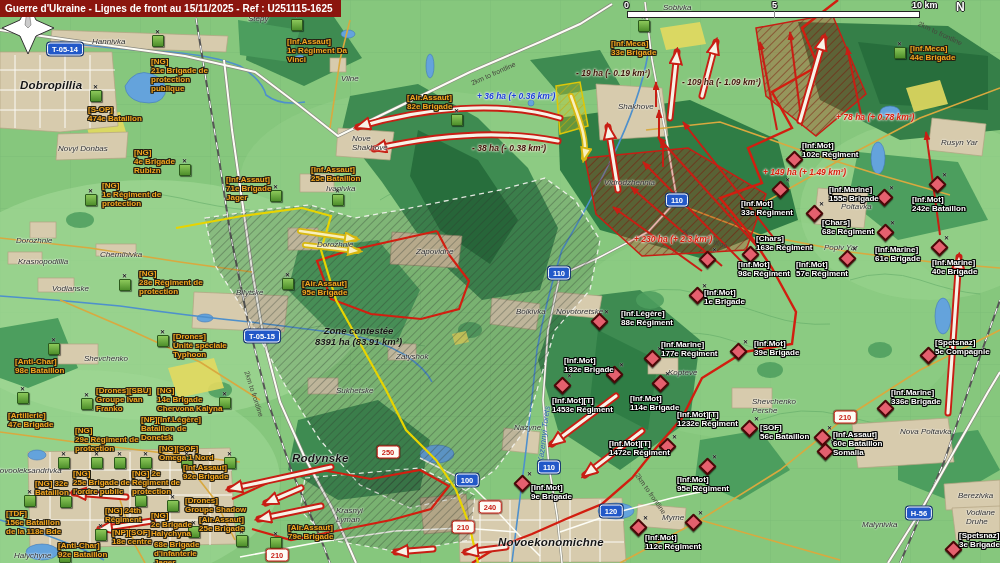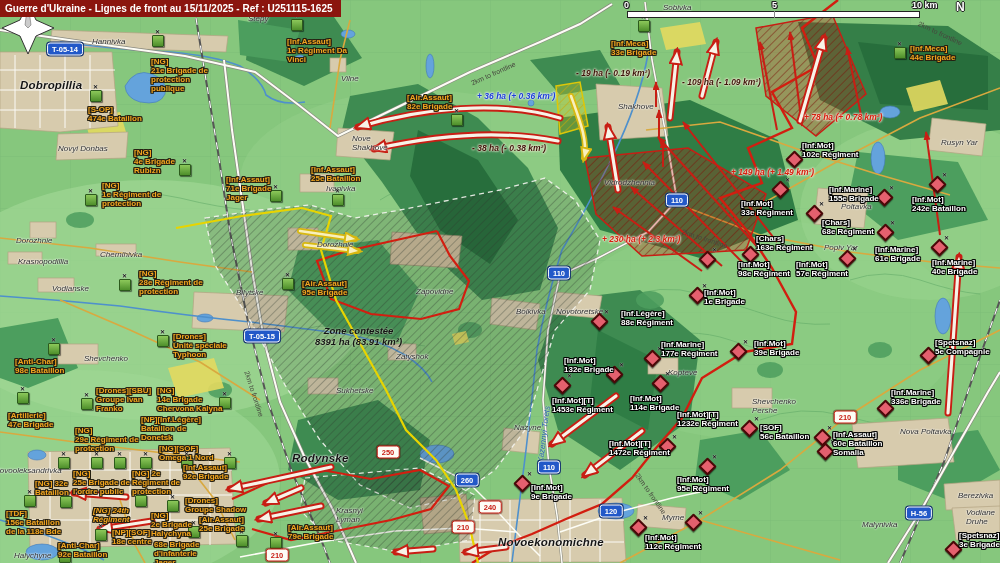--- a/index.html
+++ b/index.html
@@ -18,21 +18,21 @@
   .icon.ru{width:9px;height:9px;background:#E4606E;border:2px solid #4A0808;transform:rotate(45deg);border-radius:1px;box-shadow:1px 1px 1px rgba(0,0,0,.5);}
   .icon.ru::before{content:"✕";position:absolute;top:-11px;left:0px;font-size:6px;font-weight:bold;color:#111;transform:rotate(-45deg);text-shadow:0 0 1px #fff;}
   .place{font-style:italic;font-size:8px;color:#2E2E2E;white-space:pre-line;z-index:4;
     text-shadow:0 0 2px rgba(255,255,255,.95),0 0 2px rgba(255,255,255,.95);}
   .place.town{font-weight:bold;font-size:11.5px;color:#141414;letter-spacing:.2px;}
   .shield{font-weight:bold;font-size:7.5px;padding:1px 4px;border-radius:3px;white-space:nowrap;transform:translate(-50%,-50%);z-index:6;line-height:9px;}
   .shield.blue{background:#2258C8;color:#fff;border:1px solid #fff;box-shadow:0 0 0 1px #16346E;}
   .shield.red{background:#FDFDF6;color:#C81E14;border:1px solid #C81E14;box-shadow:0 0 0 1px rgba(80,10,5,.4);}
   .area{font-weight:bold;font-style:italic;font-size:8.5px;white-space:nowrap;z-index:6;}
   .area.ua{color:#1F3FD4;text-shadow:0 0 2px #E4EEFF,0 0 2px #E4EEFF,0 0 3px #E4EEFF;}
-  .area.ru{color:#D6200F;text-shadow:0 0 2px #FFE9E0,0 0 2px #FFE9E0,0 0 3px #FFE9E0;}
+  .area.ru{color:#D6200F;text-shadow:0 0 2px #FFE9E0,0 0 2px #FFE9E0,0 0 3px #FFE9E0;padding-left:32px;}
   .area.loss{color:#3E150A;text-shadow:0 0 2px #F0E8D6,0 0 2px #F0E8D6,0 0 3px #F0E8D6;}
   .zone{font-weight:bold;font-style:italic;font-size:9.5px;color:#141414;text-align:center;white-space:pre-line;z-index:5;text-shadow:0 0 2px rgba(240,240,220,.8);}
   .note{font-size:7px;color:#46463E;white-space:nowrap;transform-origin:0 0;z-index:4;}
   .river-label{font-size:8px;font-style:italic;color:#2E62B0;transform-origin:0 0;white-space:nowrap;z-index:4;text-shadow:0 0 2px rgba(255,255,255,.7);}
 
   .titlebar{position:absolute;left:0;top:0;height:17px;background:#8B150E;color:#fff;
     font-weight:bold;font-size:10px;line-height:17px;padding:0 8px 0 5px;white-space:nowrap;z-index:10;}
   .scalebar{position:absolute;left:627px;top:11px;width:293px;height:7px;background:#fff;
     border:1px solid #222;z-index:10;box-sizing:border-box;}
   .scalebar .mid{position:absolute;left:50%;top:-1px;width:1px;height:7px;background:#888;}
@@ -396,21 +396,21 @@
       <div class="lbl unit ua" style="left: 73px; top: 469px;">[NG]
 25e Brigade de
 l'ordre public</div>
       <div class="lbl icon ua" style="left: 135px; top: 495px;"></div>
       <div class="lbl unit ua" style="left: 132px; top: 469px;">[NG] 2e
 Régiment de
 protection</div>
       <div class="lbl unit ua" style="left: 6px; top: 509px;">[TDF]
 156e Bataillon
 de la 118e Bde</div>
-      <div class="lbl unit ua" style="left: 93px; top: 506px; font-style: italic;">[NG] 24th
+      <div class="lbl unit ua" style="left: 105px; top: 506px;">[NG] 24th
 Régiment</div>
       <div class="lbl icon ua" style="left: 59px; top: 551px;"></div>
       <div class="lbl unit ua" style="left: 58px; top: 541px;">[Anti-Char]
 92e Bataillon</div>
       <div class="lbl icon ua" style="left: 95px; top: 529px;"></div>
       <div class="lbl unit ua" style="left: 112px; top: 528px;">[NP][SOF]
 18e centre</div>
       <div class="lbl unit ua" style="left: 151px; top: 511px;">[NG]
 2e Brigade
 Halychyna</div>
@@ -521,21 +521,21 @@
 Shakhove</div>
       <div class="lbl place " style="left: 58px; top: 144px;">Novyi Donbas</div>
       <div class="lbl place " style="left: 326px; top: 184px;">Ivanivka</div>
       <div class="lbl place " style="left: 16px; top: 236px;">Dorozhnie</div>
       <div class="lbl place " style="left: 317px; top: 240px;">Dorozhnie</div>
       <div class="lbl place " style="left: 100px; top: 250px;">Chernihivka</div>
       <div class="lbl place " style="left: 18px; top: 257px;">Krasnopodillia</div>
       <div class="lbl place " style="left: 52px; top: 284px;">Vodianske</div>
       <div class="lbl place " style="left: 236px; top: 288px;">Bilytske</div>
       <div class="lbl place " style="left: 84px; top: 354px;">Shevchenko</div>
-      <div class="lbl place " style="left: 416px; top: 247px; margin-top: 40px;">Zapovidne</div>
+      <div class="lbl place " style="left: 416px; top: 247px;">Zapovidne</div>
       <div class="lbl place " style="left: 396px; top: 352px;">Zatyshok</div>
       <div class="lbl place " style="left: 336px; top: 386px;">Sukhetske</div>
       <div class="lbl place " style="left: 516px; top: 307px;">Boikivka</div>
       <div class="lbl place " style="left: 556px; top: 307px;">Novotoretske</div>
       <div class="lbl place " style="left: 618px; top: 102px;">Shakhove</div>
       <div class="lbl place " style="left: 604px; top: 178px;">Vidrodzhennia</div>
       <div class="lbl place " style="left: 841px; top: 202px;">Poltavka</div>
       <div class="lbl place " style="left: 824px; top: 243px;">Popiv Yar</div>
       <div class="lbl place " style="left: 941px; top: 138px;">Rusyn Yar</div>
       <div class="lbl place " style="left: 668px; top: 368px;">Kopteve</div>
@@ -554,21 +554,21 @@
       <div class="lbl place " style="left: 514px; top: 423px;">Nazyne</div>
       <div class="lbl place " style="left: -6px; top: 466px;">Novooleksandrivka</div>
       <div class="lbl place " style="left: 14px; top: 551px;">Halychyne</div>
       <div class="lbl shield blue" style="left: 65px; top: 49px;">T-05-14</div>
       <div class="lbl shield blue" style="left: 262px; top: 336px;">T-05-15</div>
       <div class="lbl shield blue" style="left: 919px; top: 513px;">H-56</div>
       <div class="lbl shield blue" style="left: 677px; top: 200px;">110</div>
       <div class="lbl shield blue" style="left: 559px; top: 273px;">110</div>
       <div class="lbl shield blue" style="left: 549px; top: 467px;">110</div>
       <div class="lbl shield blue" style="left: 611px; top: 511px;">120</div>
-      <div class="lbl shield blue" style="left: 467px; top: 480px;">260</div>
+      <div class="lbl shield blue" style="left: 467px; top: 480px;">100</div>
       <div class="lbl shield red" style="left: 490px; top: 507px;">240</div>
       <div class="lbl shield red" style="left: 388px; top: 452px;">250</div>
       <div class="lbl shield red" style="left: 463px; top: 527px;">210</div>
       <div class="lbl shield red" style="left: 277px; top: 555px;">210</div>
       <div class="lbl shield red" style="left: 845px; top: 417px;">210</div>
       <div class="lbl note" style="left: 470px; top: 80px; transform: rotate(-24deg);">2km to frontline</div>
       <div class="lbl note" style="left: 920px; top: 20px; transform: rotate(25deg);">2km to frontline</div>
       <div class="lbl note" style="left: 683px; top: 228px; transform: rotate(18deg);">2km to frontline</div>
       <div class="lbl note" style="left: 640px; top: 472px; transform: rotate(55deg);">2km to frontline</div>
       <div class="lbl note" style="left: 250px; top: 370px; transform: rotate(72deg);">2km to frontline</div>

